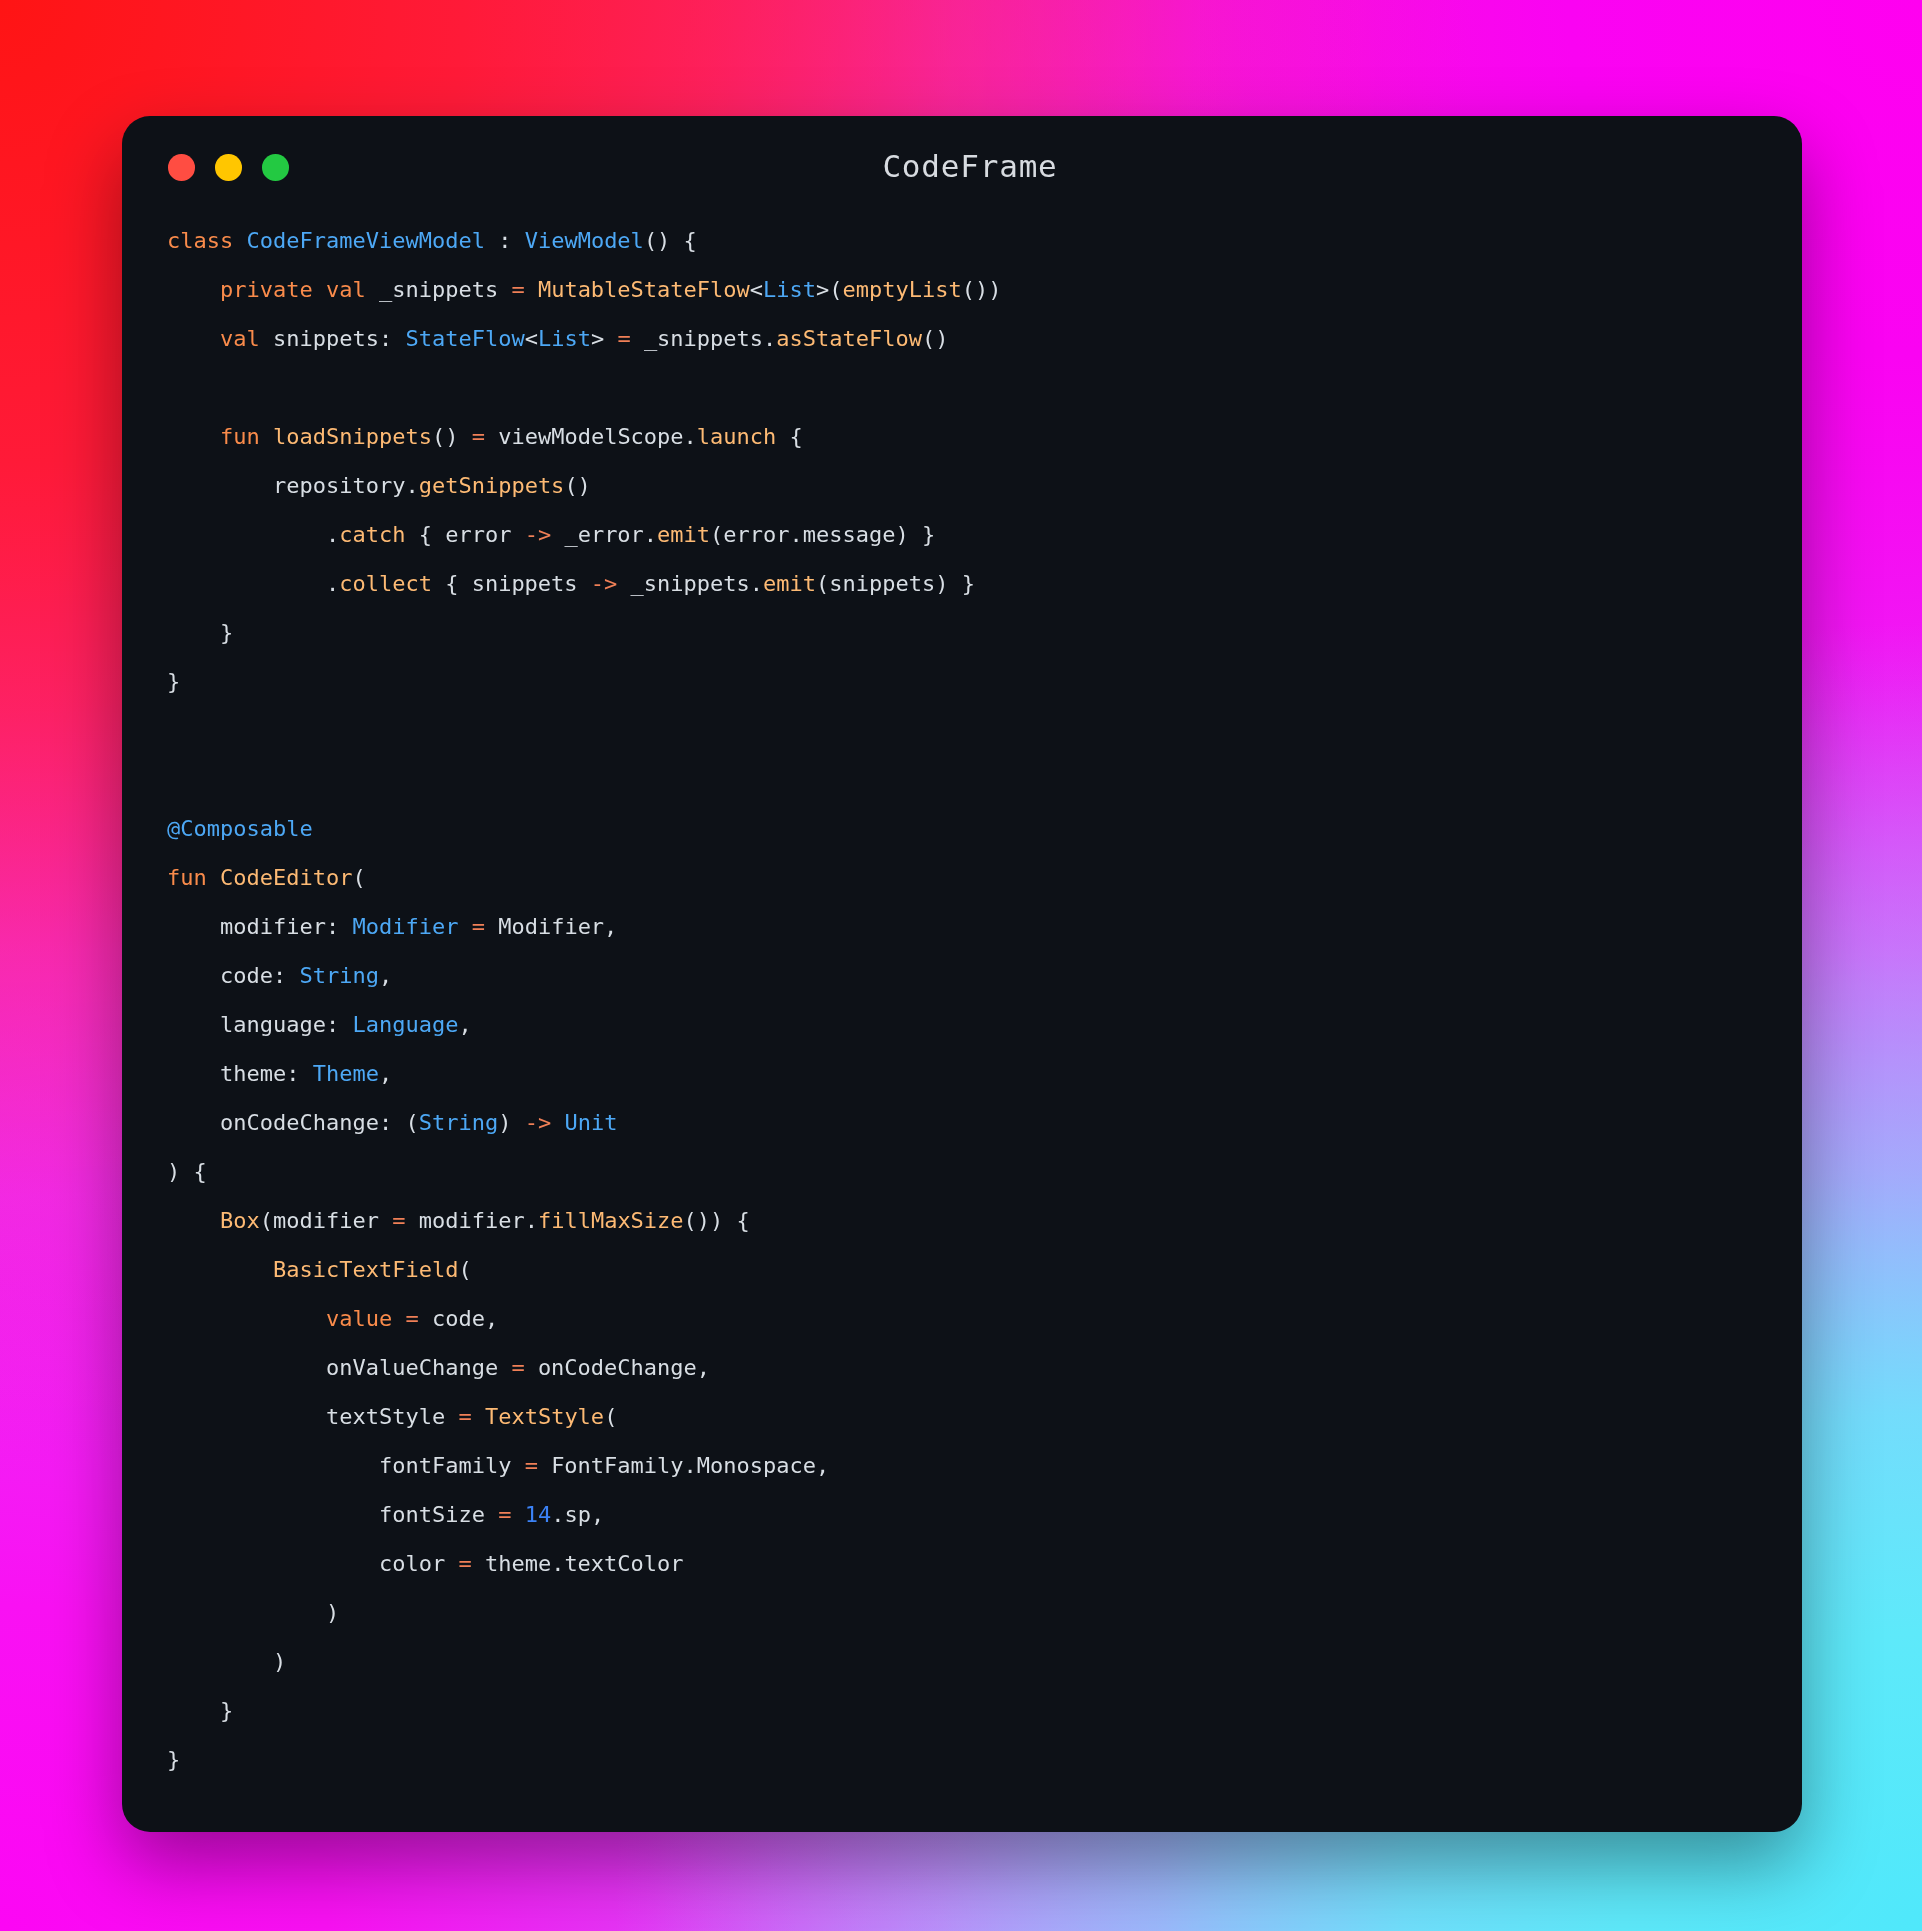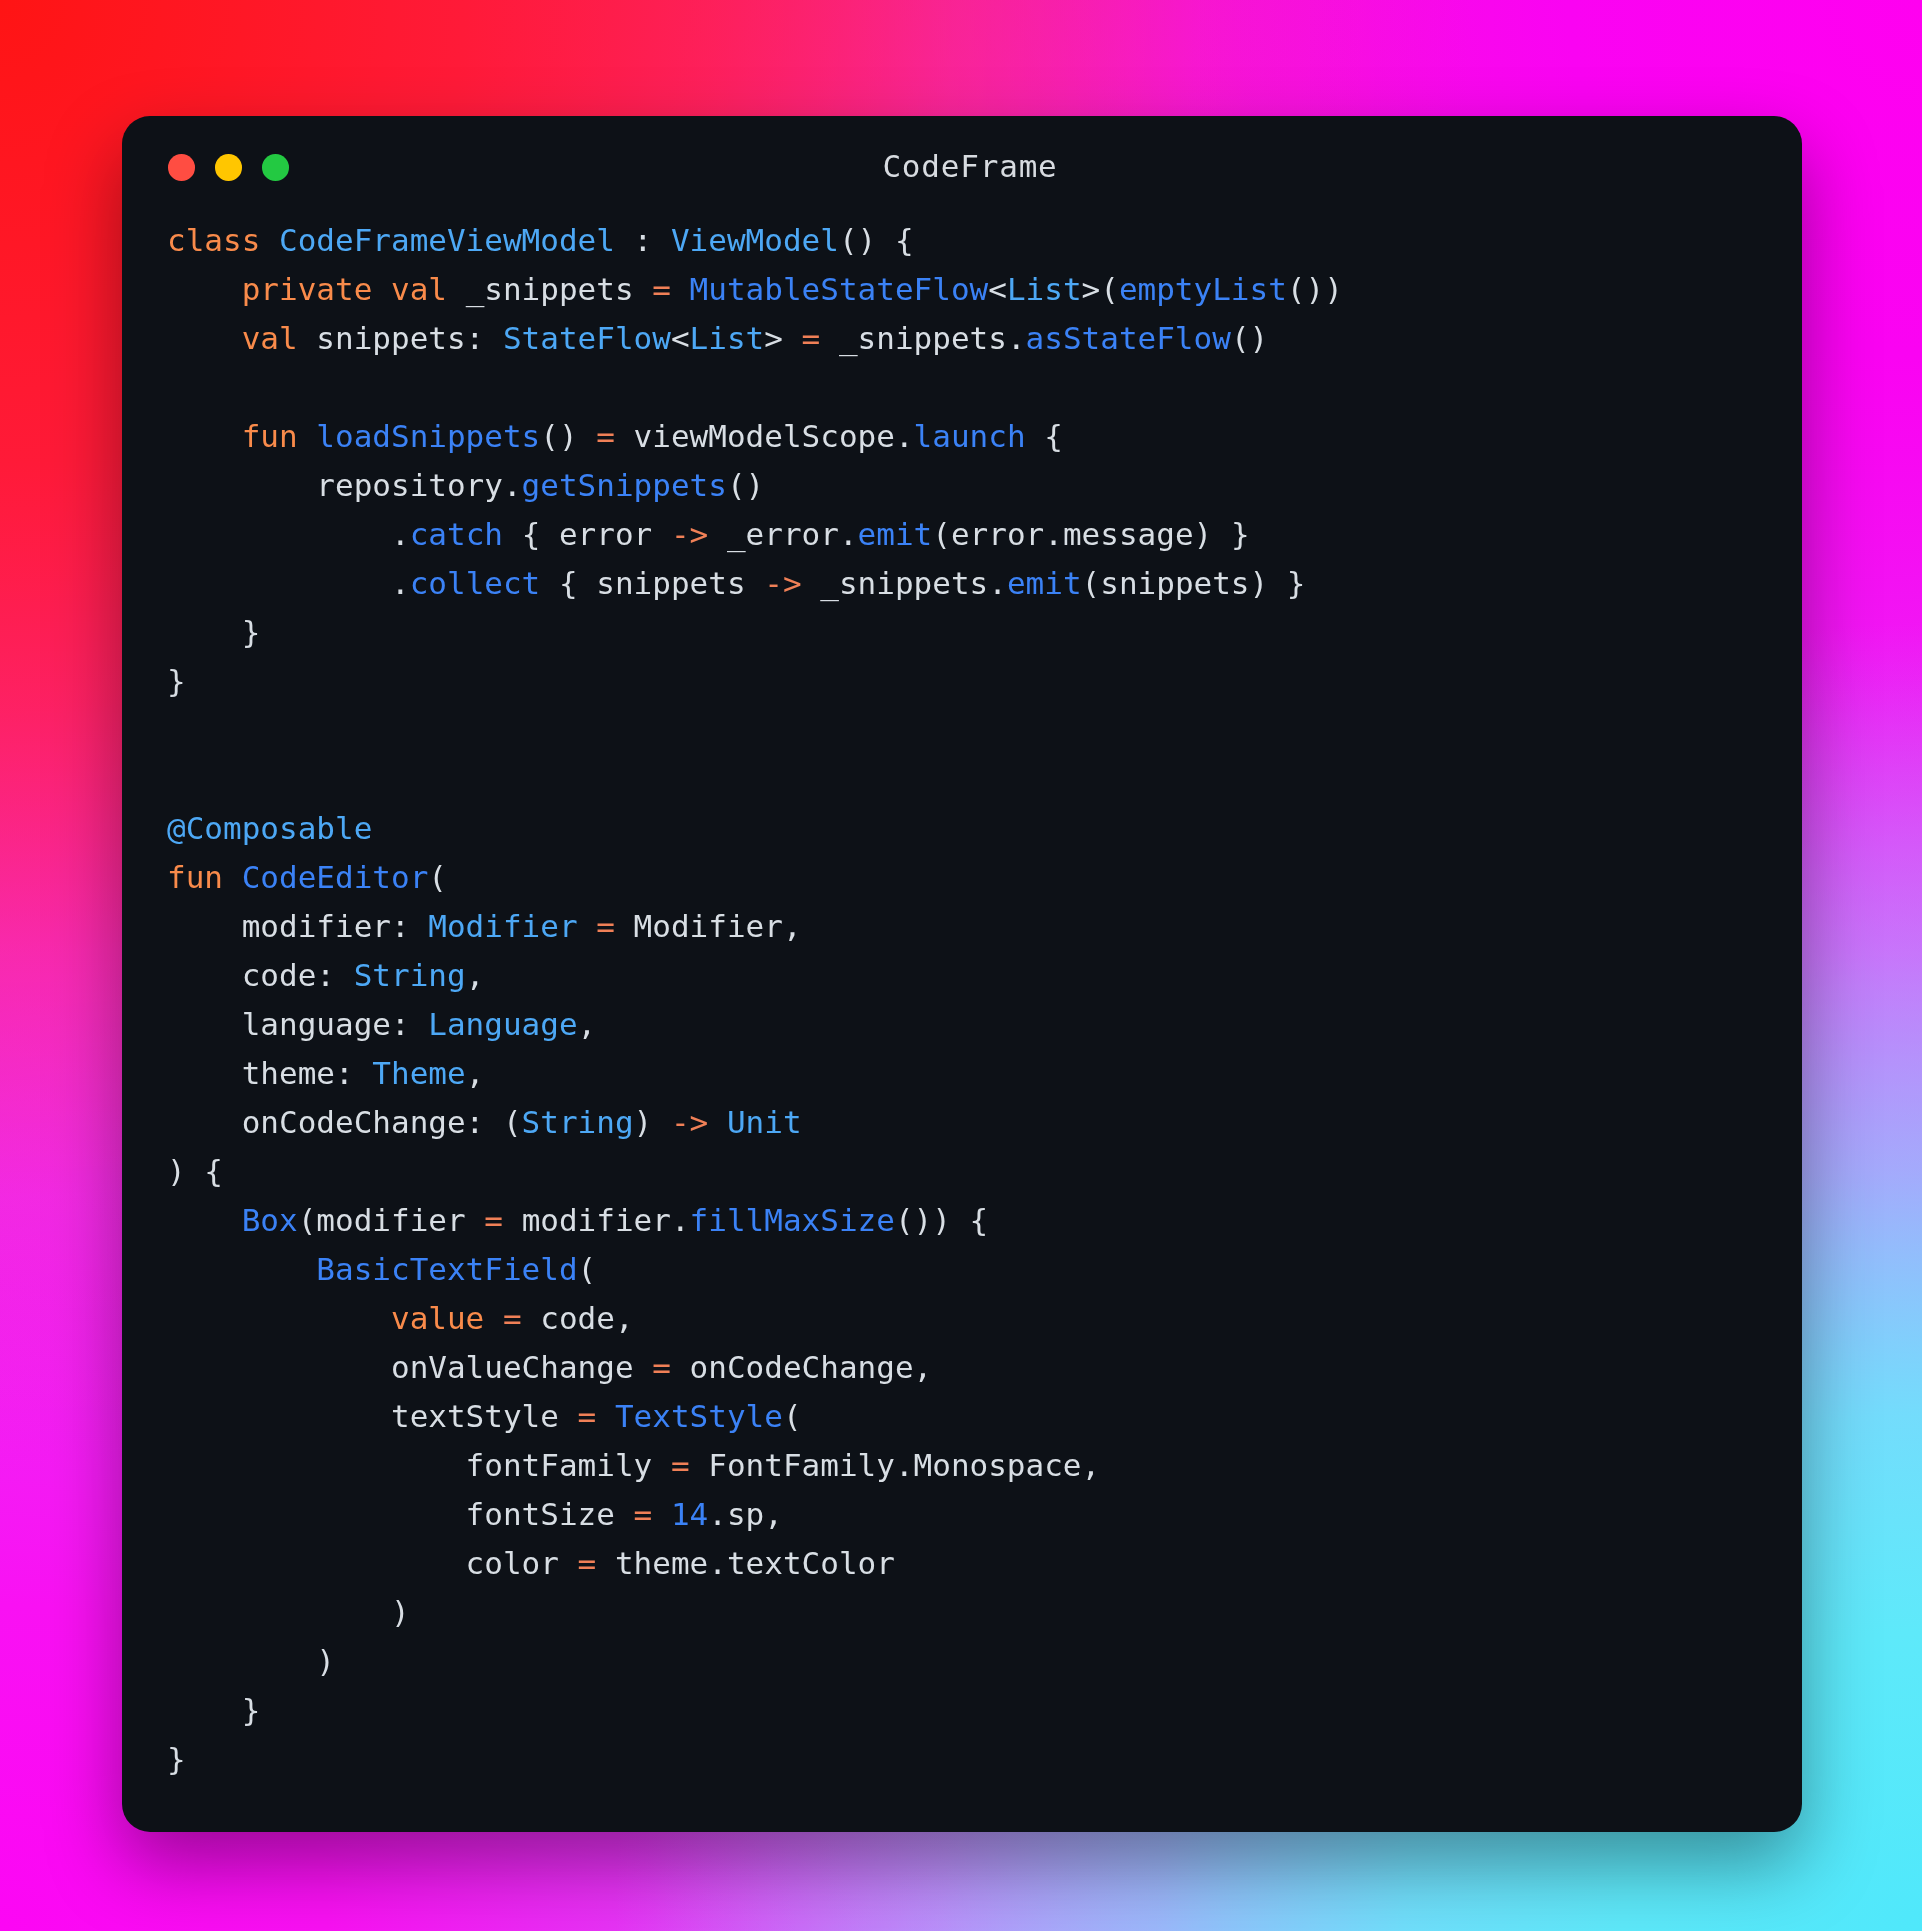--- a/index.html
+++ b/index.html
@@ -64,33 +64,33 @@
     font-size: 31px;
     letter-spacing: 0.8px;
     font-family: "DejaVu Sans Mono", "Liberation Mono", monospace;
     padding-left: 16px;
   }
   
   #code {
     padding: 11.6px 0 0 0;
     margin: 0;
     font-family: "DejaVu Sans Mono", "Liberation Mono", monospace;
-    font-size: 31px;
+    font-size: 22px;
     line-height: 49px;
     white-space: pre;
     color: #D8DEE4;
   }
   .ln {
     display: block;
     padding-left: 45px;
     min-height: 49px;
   }
   .kw   { color: #F98B4B; }  
   .typ  { color: #4DA8F5; }  
-  .fn   { color: #3b82f6; }  
+  .fn   { color: #fdba74; }  
   .op   { color: #F08057; }  
   .num  { color: #3b82f6; }  
   .pl   { color: #D8DEE4; }  
 </style>
 </head>
 <body>
 
 <div id="stage">
 
   <div id="backdrop"></div>

